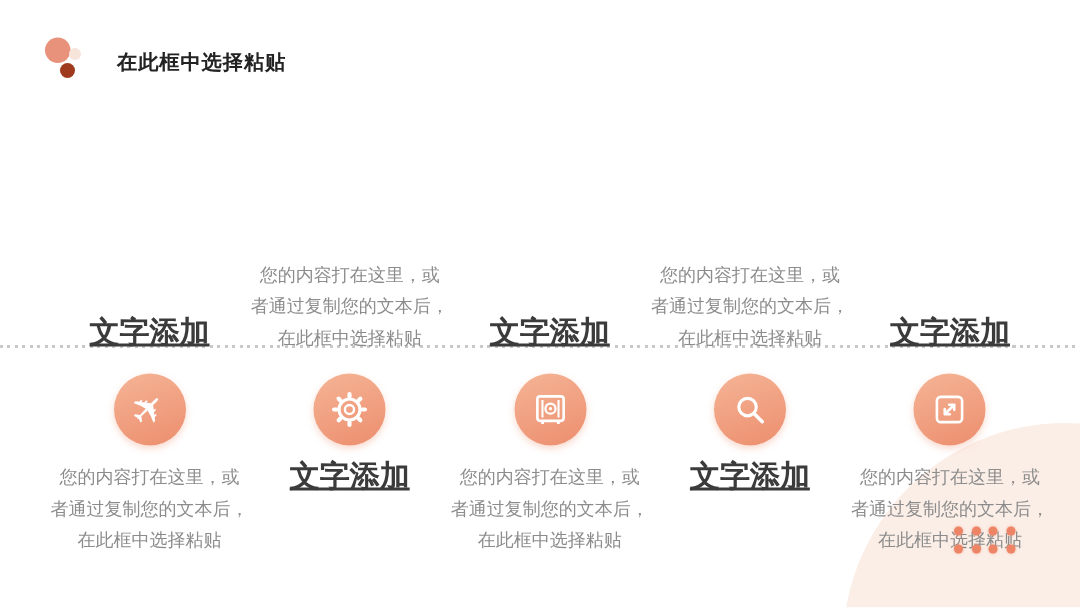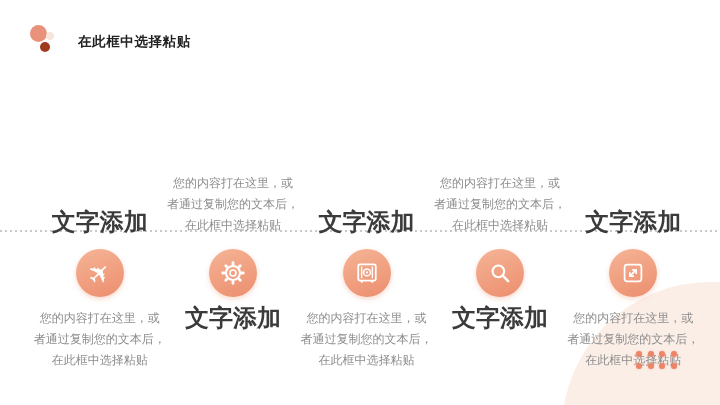--- a/index.html
+++ b/index.html
@@ -70,22 +70,22 @@
   }
 
   
   .items{
     position:absolute;left:33px;top:0;width:667px;height:405px;
     display:flex;z-index:2;
   }
   .item{position:relative;flex:1 1 0;height:100%;margin-top:44px;}
   .item .heading{
     position:absolute;left:0;right:0;height:24px;
-    text-align:center;font-size:24px;font-weight:bold;
-    color:var(--heading-color);line-height:24px;
+    text-align:center;font-size:20px;font-weight:bold;
+    color:var(--heading-color);line-height:24px;text-decoration:underline;
   }
   .item.text-above .heading{top:166px;}
   .item.text-below .heading{top:262px;}
   .item .body{
     position:absolute;left:-6px;right:-6px;
     text-align:center;font-size:12px;line-height:21px;
     color:var(--body-color);
   }
   .item.text-above .body{top:264px;}
   .item.text-below .body{top:129px;}

